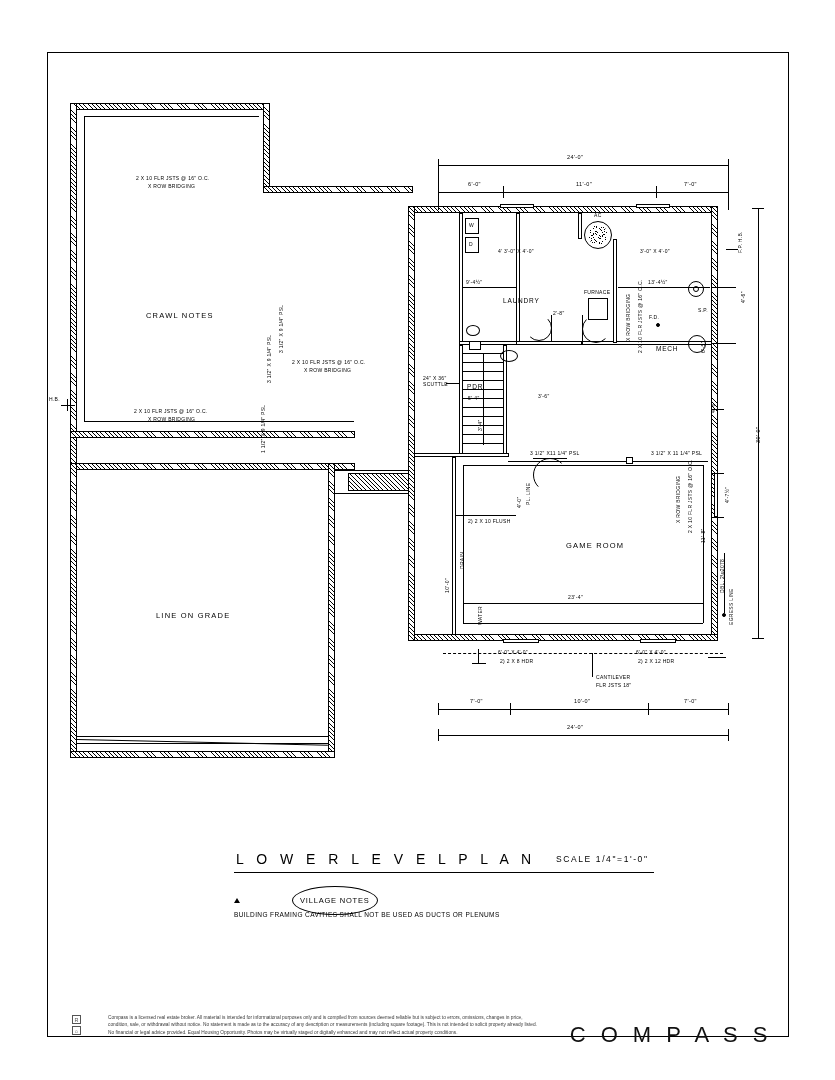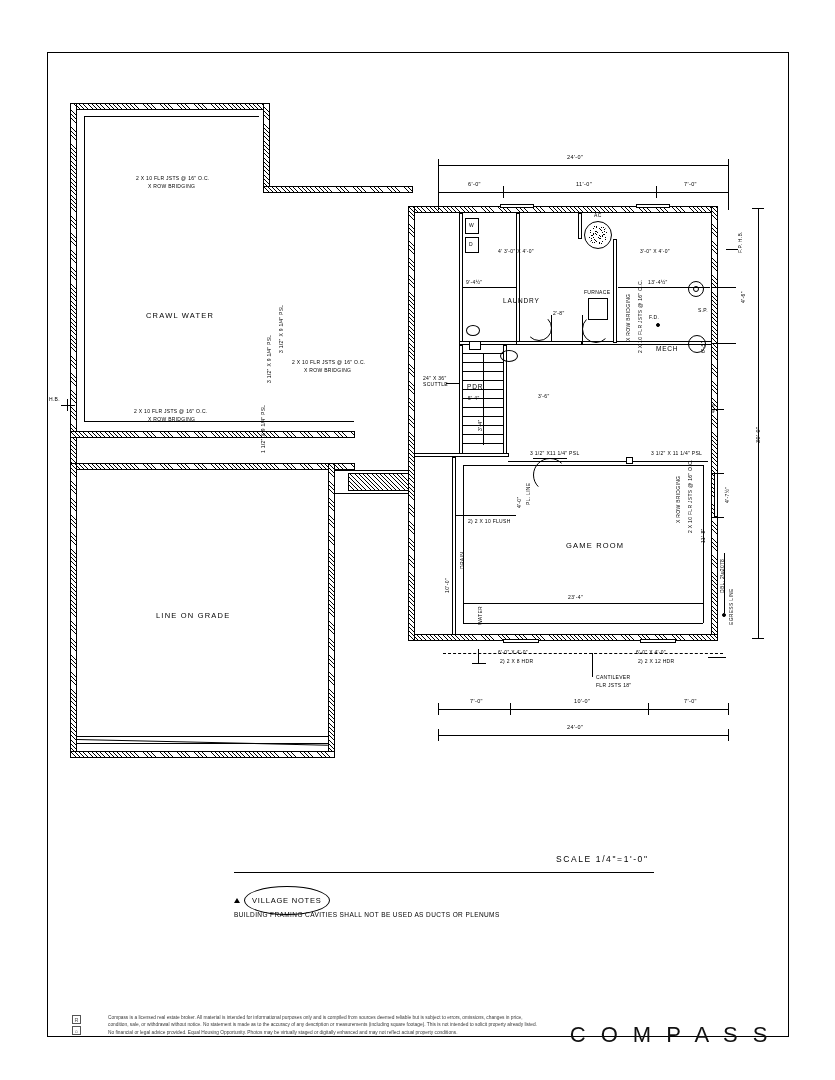--- a/index.html
+++ b/index.html
@@ -69,21 +69,21 @@
     white-space: nowrap;
   }
   .underline { position:absolute; height:1px; background:#000; }
   .village {
     position:absolute;
     display:flex; align-items:center; gap:4px;
     font-size:8px; letter-spacing:.6px;
   }
   .village .oval {
     border:1px solid #000; border-radius:50%;
-    padding:9px 7px; font-size:7.5px; letter-spacing:.8px;
+    padding:9px 7px; font-size:7.5px; letter-spacing:.8px;margin-left:48px;
   }
   .note-line { position:absolute; font-size:6.5px; letter-spacing:.4px; white-space:nowrap; }
 
   
   #footer { position:absolute; left:24px; bottom:22px; width:700px; }
   .legal { position:absolute; left:36px; top:0; width:430px; font-size:4.8px; line-height:1.55; color:#3a3a3a; }
   .badges { position:absolute; left:0; top:1px; }
   .badge {
     width:9px; height:9px; border:0.7px solid #555; font-size:5.5px;
     display:flex; align-items:center; justify-content:center; margin-bottom:2px; color:#555;
@@ -113,21 +113,21 @@
 
   <div class="hatchwall" style="left:22px; top:50px; width:200px; height:7px;"></div>
   <div class="hatchwall" style="left:22px; top:50px; width:7px; height:390px;"></div>
   <div class="hatchwall" style="left:215px; top:50px; width:7px; height:90px;"></div>
   <div class="hatchwall" style="left:215px; top:133px; width:150px; height:7px;"></div>
   <div class="hatchwall" style="left:22px; top:378px; width:285px; height:7px;"></div>
   <div class="thinline" style="left:36px; top:63px; width:175px; height:0.7px;"></div>
   <div class="thinline" style="left:36px; top:63px; width:0.7px; height:305px;"></div>
   <div class="thinline" style="left:36px; top:368px; width:270px; height:0.7px;"></div>
 
-  <div class="room" style="left:98px; top:258px;">CRAWL WATER</div>
+  <div class="room" style="left:98px; top:258px;">CRAWL NOTES</div>
 
   <div class="lbl" style="left:88px; top:123px;">2 X 10 FLR JSTS @ 16" O.C.</div>
   <div class="lbl" style="left:100px; top:131px;">X ROW BRIDGING</div>
 
   <div class="lbl" style="left:86px; top:356px;">2 X 10 FLR JSTS @ 16" O.C.</div>
   <div class="lbl" style="left:100px; top:364px;">X ROW BRIDGING</div>
 
   <div class="lbl" style="left:244px; top:307px;">2 X 10 FLR JSTS @ 16" O.C.</div>
   <div class="lbl" style="left:256px; top:315px;">X ROW BRIDGING</div>
 
@@ -328,20 +328,21 @@
   <div class="tickh" style="left:664px; top:234px; width:24px;"></div>
   <div class="tickh" style="left:664px; top:290px; width:24px;"></div>
   <div class="tickh" style="left:664px; top:356px; width:12px;"></div>
   <div class="tickh" style="left:664px; top:420px; width:12px;"></div>
   <div class="tickh" style="left:664px; top:464px; width:12px;"></div>
   <div class="tickh" style="left:660px; top:604px; width:18px;"></div>
   <div class="tick" style="left:430px; top:596px; height:14px;"></div>
   <div class="tickh" style="left:424px; top:610px; width:14px;"></div>
 
   <div id="titles">
+    <div class="title-main" style="left:188px; top:798px;">L O W E R   L E V E L   P L A N</div>
     <div class="underline" style="left:186px; top:819px; width:420px;"></div>
     <div class="title-scale" style="left:508px; top:801px;">SCALE  1/4"=1'-0"</div>
 
     <div class="village" style="left:186px; top:833px;">
       <span class="tri" style="position:relative; display:inline-block;"></span>
       <span class="oval">VILLAGE NOTES</span>
     </div>
     <div class="note-line" style="left:186px; top:858px;">BUILDING FRAMING CAVITIES SHALL NOT BE USED AS DUCTS OR PLENUMS</div>
   </div>
 

